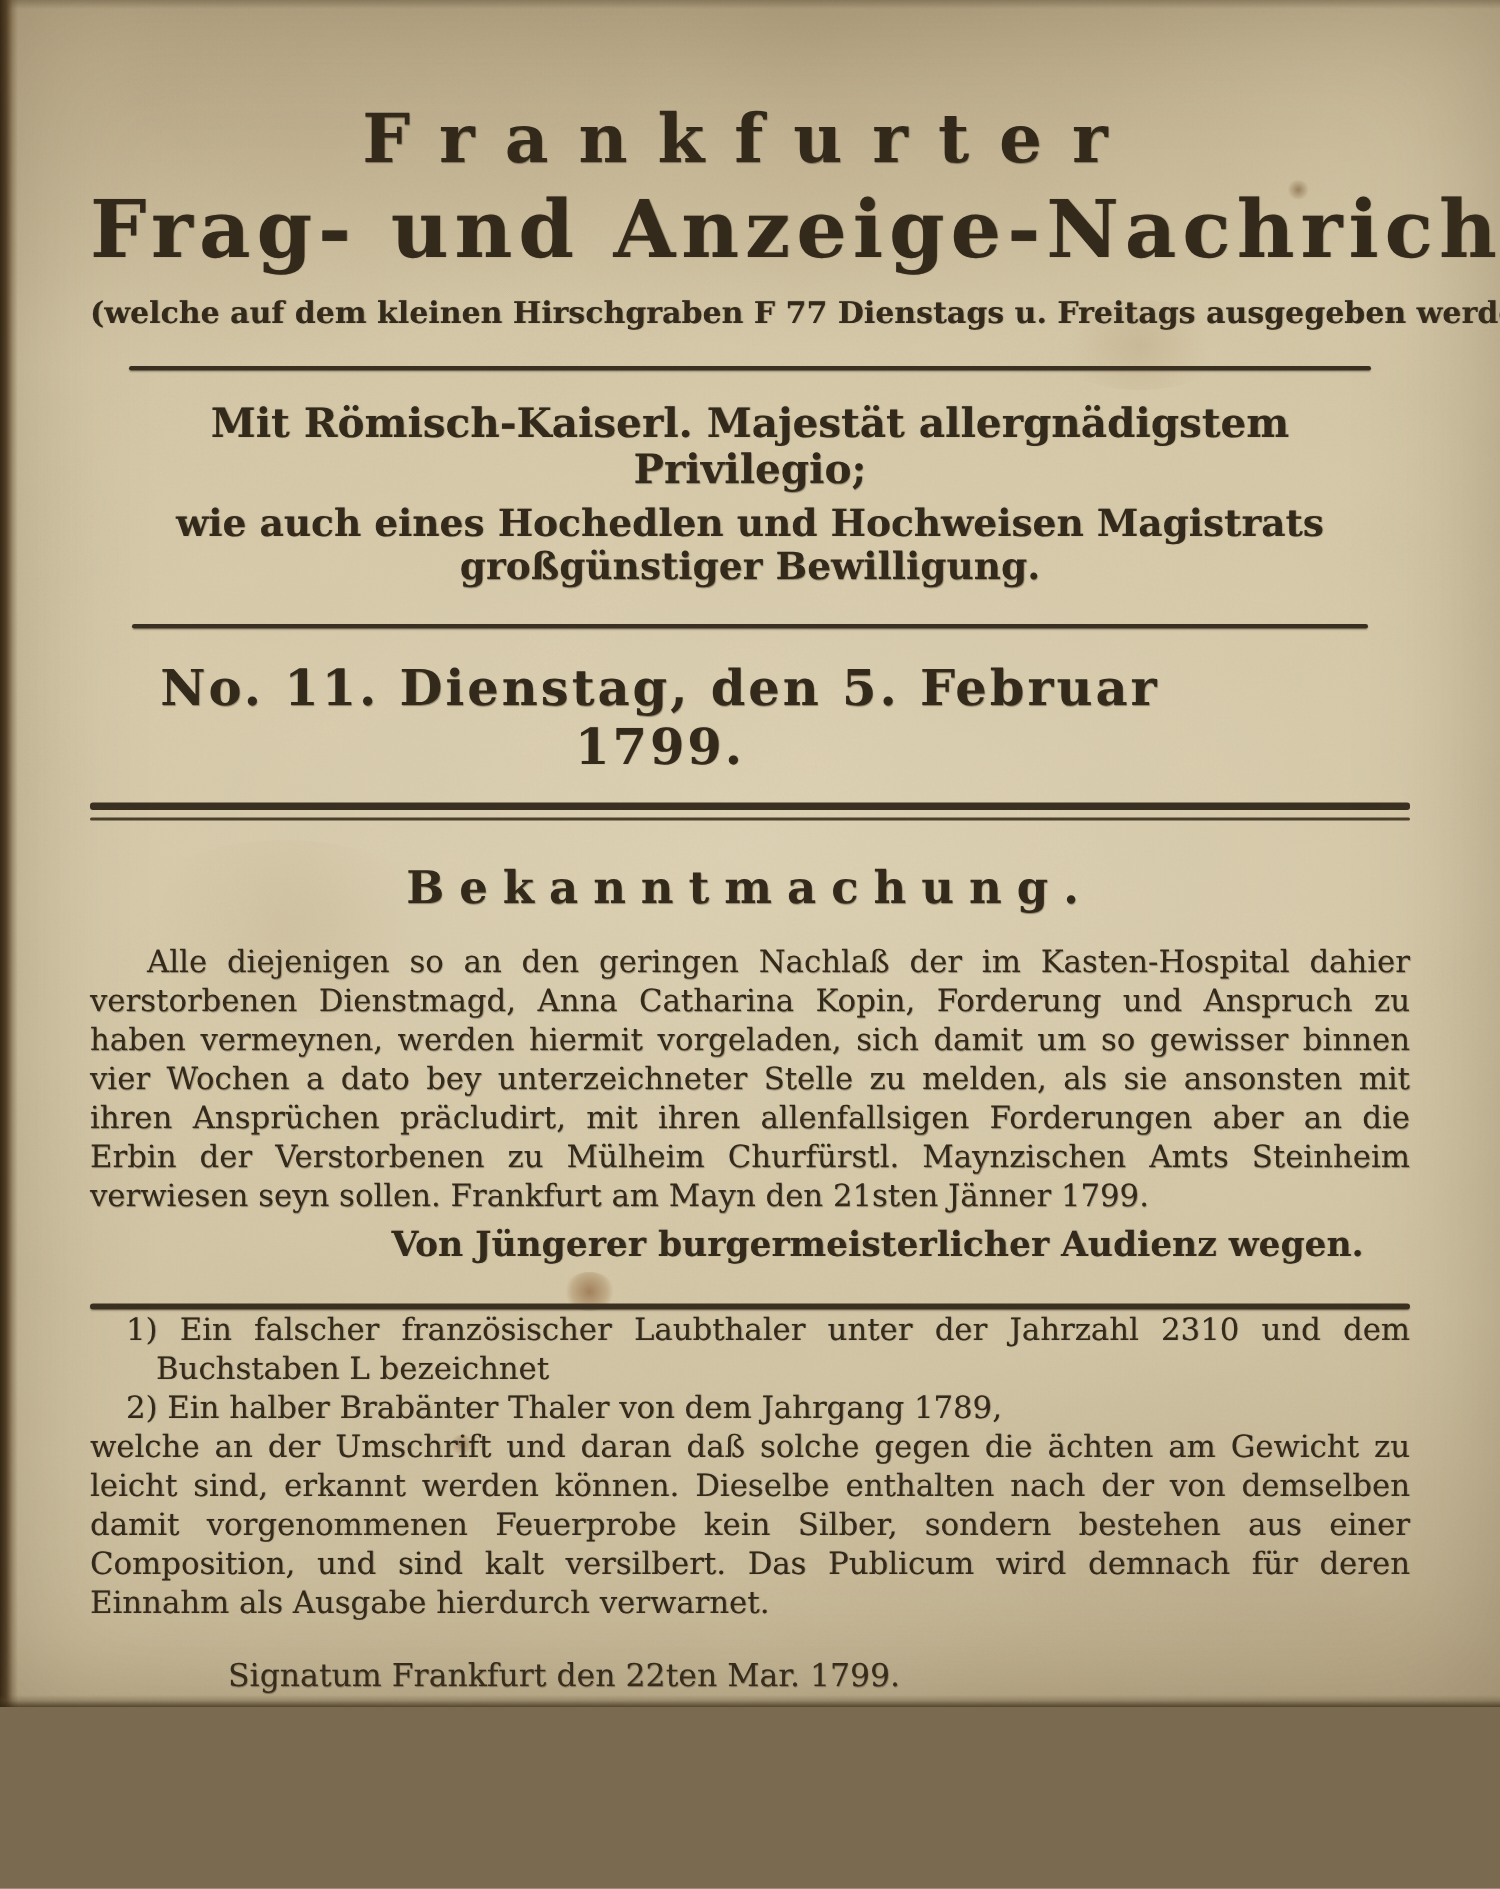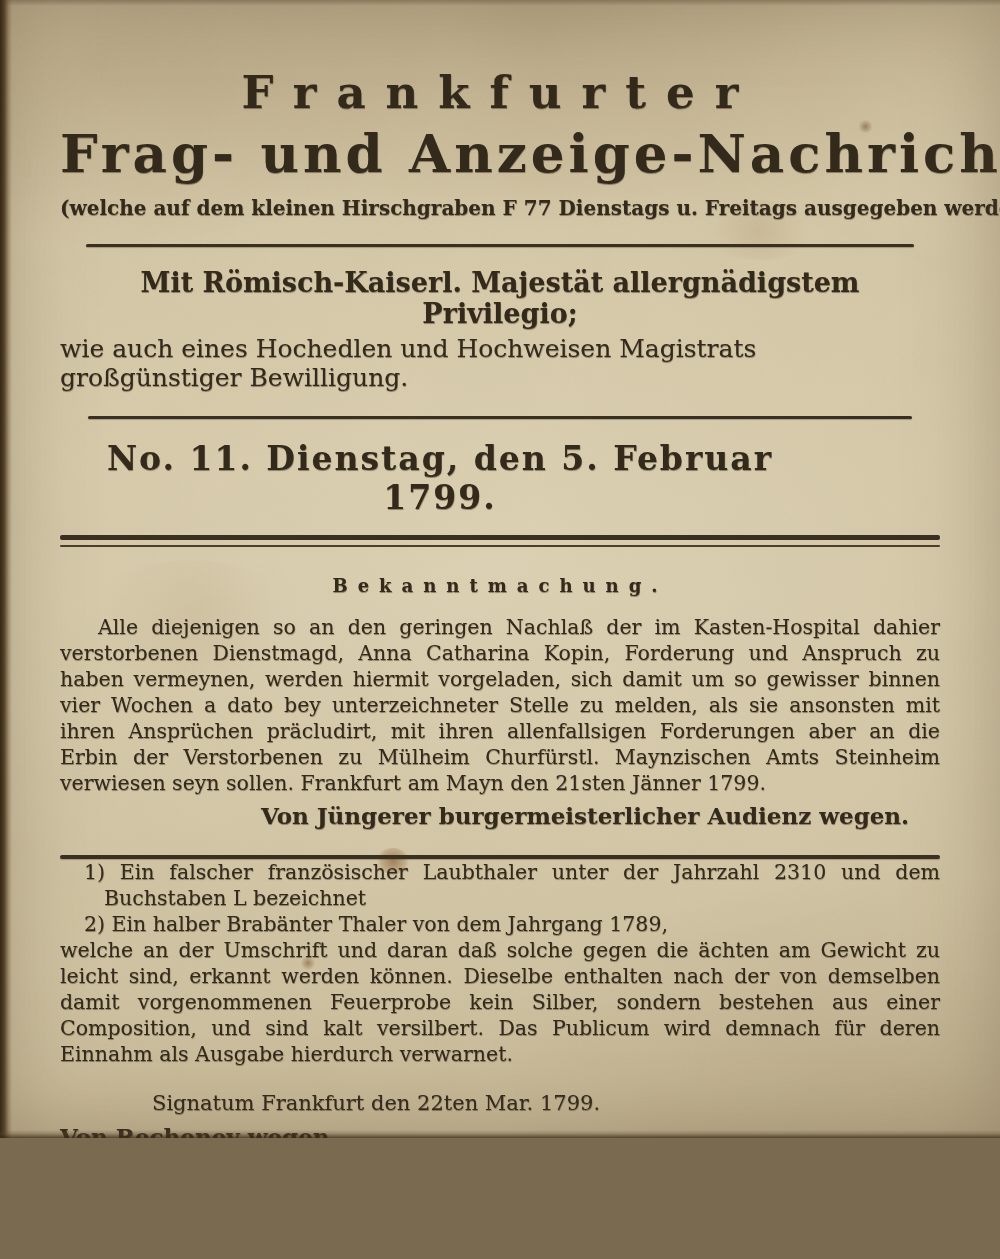--- a/index.html
+++ b/index.html
@@ -52,26 +52,26 @@
     box-shadow:0 1px 1px rgba(58,48,33,.3);}
   .rule1{margin:24px 26px 0;}
   .rule2{margin:24px 28px 0;}
   .rule3{margin:26px 0 0;height:4px;}
   .rule4{margin:24px 0 0;height:4px;}
   .dblrule{margin-top:18px;}
   .dblrule .thick{height:5px;background:#3a3021;border-radius:2px;}
   .dblrule .thin{height:2px;background:#4a3f2c;margin-top:5px;border-radius:2px;}
 
   .priv1{margin-top:20px;text-align:center;font-size:27px;font-weight:700;}
-  .priv2{margin-top:5px;font-size:25px;font-weight:400;}
+  .priv2{margin-top:5px;text-align:center;font-size:25px;font-weight:700;}
 
   .issue{margin-top:20px;text-align:center;font-size:33px;font-weight:700;
     letter-spacing:2px;padding-right:120px;}
 
-  .h-spread{margin-top:28px;text-align:center;font-size:18px;font-weight:700;letter-spacing:10px;}
+  .h-spread{margin-top:28px;text-align:center;font-size:30px;font-weight:700;letter-spacing:10px;}
 
   .body-text{font-size:20.5px;line-height:26px;text-align:justify;}
   .indent{text-indent:38px;}
   .p1{margin-top:18px;}
 
   .sig-center{margin-top:6px;font-size:23px;font-weight:700;text-align:center;padding-left:170px;}
 
   .p2-intro{margin-top:16px;}
   .list-item{padding-left:44px;text-indent:-20px;}
   .p2-body{margin-top:0;}

